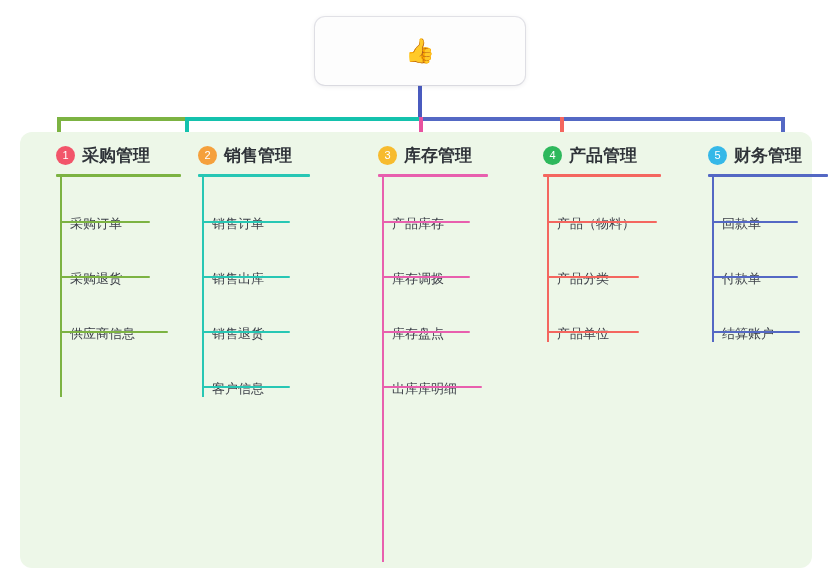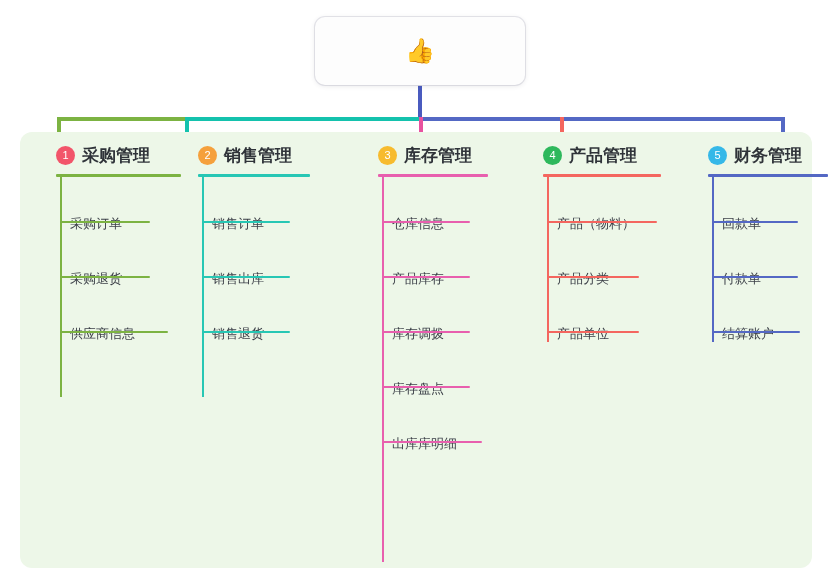--- a/index.html
+++ b/index.html
@@ -225,35 +225,35 @@
             <div class="leaf-underline" style="background: rgb(39, 199, 180); width: 88px;"></div>
           </div>
           <div class="leaf">
             <span class="leaf-label">销售出库</span>
             <div class="leaf-underline" style="background: rgb(39, 199, 180); width: 88px;"></div>
           </div>
           <div class="leaf">
             <span class="leaf-label">销售退货</span>
             <div class="leaf-underline" style="background: rgb(39, 199, 180); width: 88px;"></div>
           </div>
+          <div class="leaf">
+            <span class="leaf-label">客户信息</span>
+            <div class="leaf-underline" style="background: rgb(39, 199, 180); width: 88px;"></div>
+          </div>
         </div>
       </div>
       <div class="branch" style="left: 340px;">
         <div class="branch-header">
           <span class="badge" style="background: rgb(247, 187, 46);">3</span>
           <span class="branch-title">库存管理</span>
         </div>
         <div class="branch-underline" style="background: rgb(232, 95, 174); width: 110px;"></div>
         <div class="spine" style="background: rgb(232, 95, 174); height: 385px;"></div>
         <div class="leaves">
           <div class="leaf">
-            <span class="leaf-label">仓库信息</span>
-            <div class="leaf-underline" style="background: rgb(232, 95, 174); width: 88px;"></div>
-          </div>
-          <div class="leaf">
             <span class="leaf-label">产品库存</span>
             <div class="leaf-underline" style="background: rgb(232, 95, 174); width: 88px;"></div>
           </div>
           <div class="leaf">
             <span class="leaf-label">库存调拨</span>
             <div class="leaf-underline" style="background: rgb(232, 95, 174); width: 88px;"></div>
           </div>
           <div class="leaf">
             <span class="leaf-label">库存盘点</span>
             <div class="leaf-underline" style="background: rgb(232, 95, 174); width: 88px;"></div>

